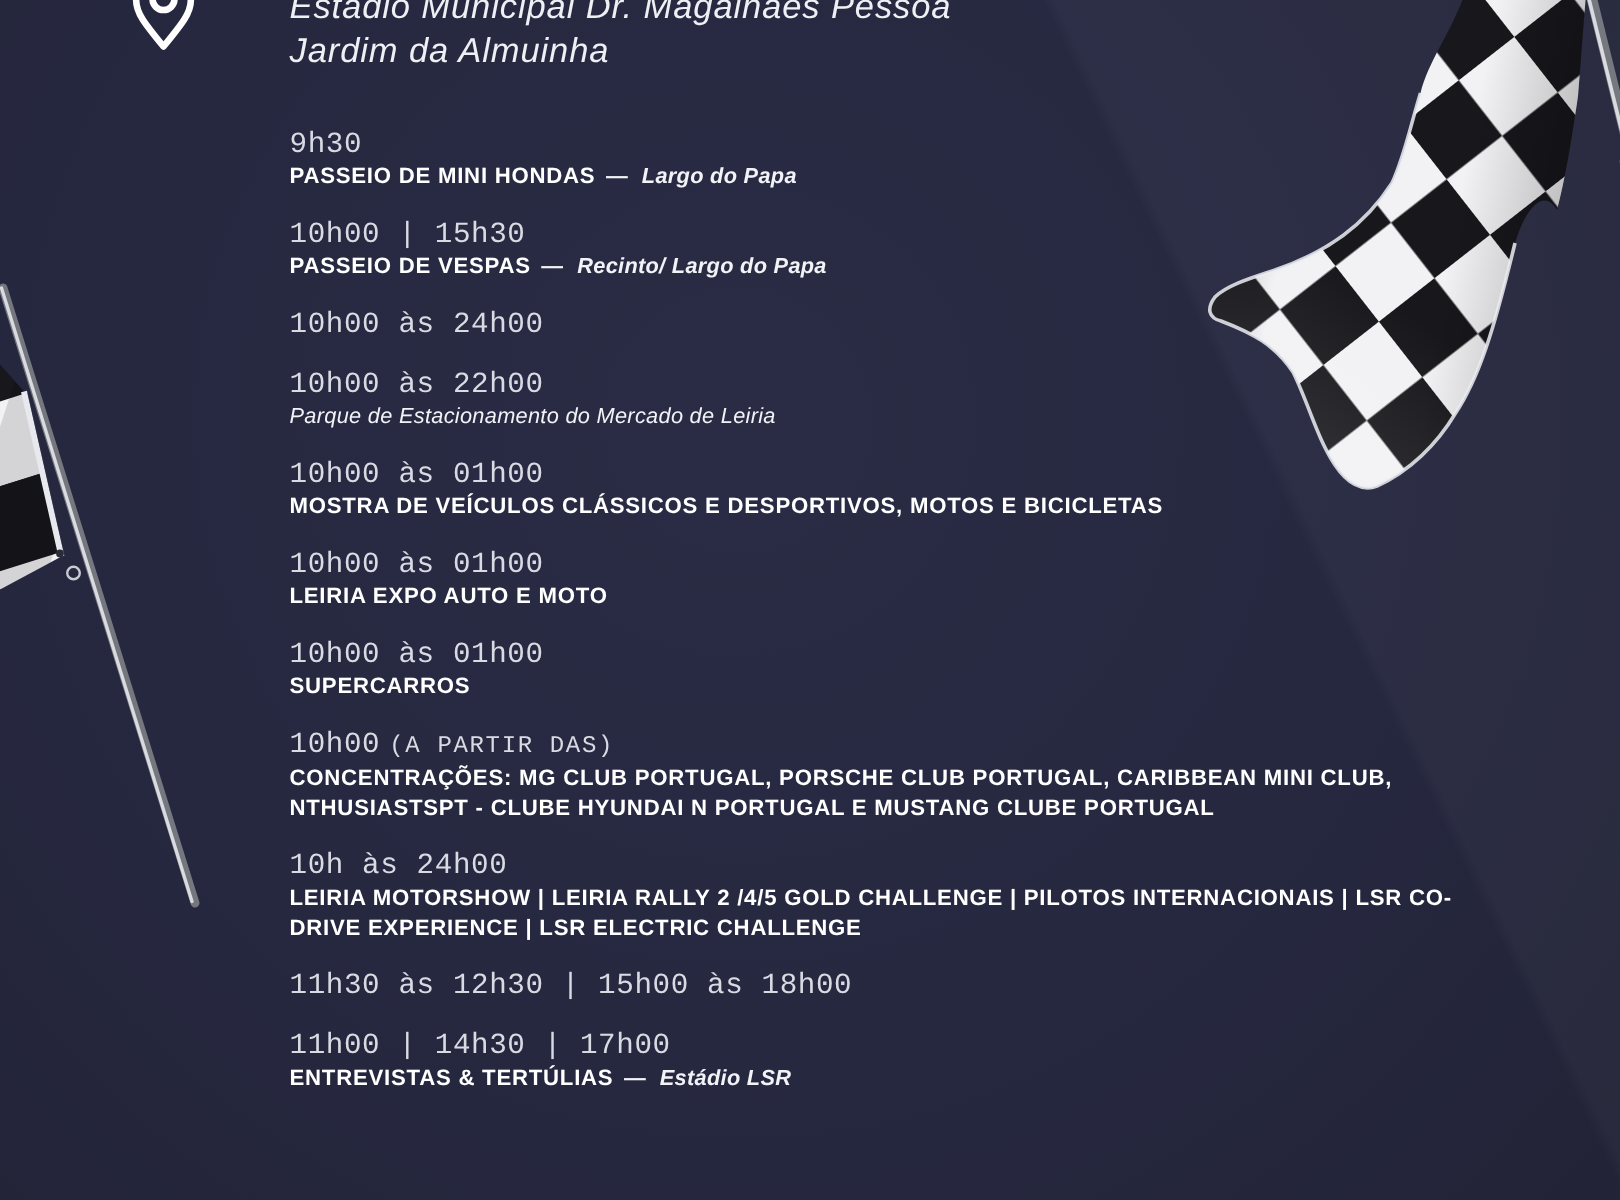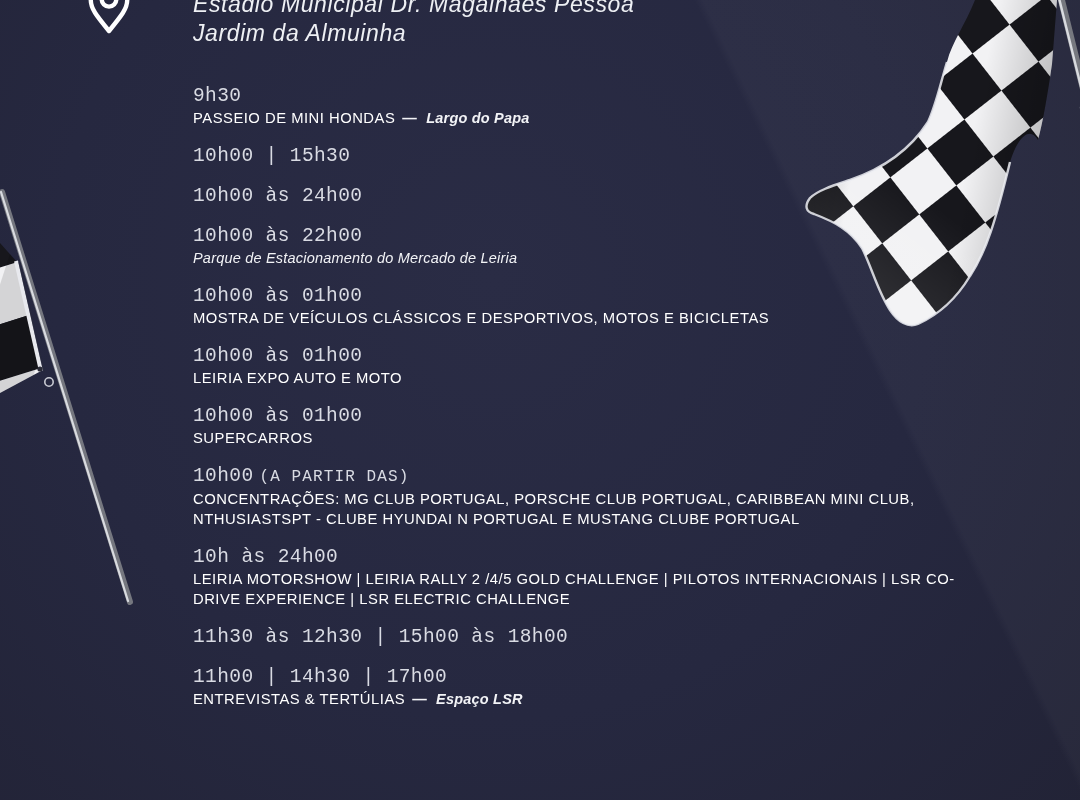--- a/index.html
+++ b/index.html
@@ -54,21 +54,21 @@
     letter-spacing: 1.1px;
     margin-left: 6px;
     color: #d9dbe3;
   }
   .title-line {
     max-width: 780px;
     line-height: 20px;
   }
   .title {
     font-size: 14.8px;
-    font-weight: 400;
+    font-weight: 700;
     letter-spacing: 0.5px;
     color: #ffffff;
   }
   .loc {
     font-size: 14.5px;
     font-style: italic;
     font-weight: 700;
     color: #f2f3f6;
     margin-left: 7px;
     letter-spacing: 0.2px;
@@ -210,20 +210,23 @@
       <div class="title-line">
         <span class="title">PASSEIO DE MINI HONDAS</span><span class="loc"><span class="dash">— </span><span>Largo do Papa</span></span>
       </div>
 
     </div>
 
     <div class="entry">
       <div class="time">
         <span>10h00 | 15h30</span>
       </div>
+      <div class="title-line">
+        <span class="title">PASSEIO DE VESPAS</span><span class="loc"><span class="dash">— </span><span>Recinto/ Largo do Papa</span></span>
+      </div>
 
     </div>
 
     <div class="entry">
       <div class="time">
         <span>10h00 às 24h00</span>
       </div>
 
     </div>
 
@@ -289,19 +292,19 @@
         <span>11h30 às 12h30 | 15h00 às 18h00</span>
       </div>
 
     </div>
 
     <div class="entry">
       <div class="time">
         <span>11h00 | 14h30 | 17h00</span>
       </div>
       <div class="title-line">
-        <span class="title">ENTREVISTAS &amp; TERTÚLIAS</span><span class="loc"><span class="dash">— </span><span>Espaço LSR</span></span>
+        <span class="title">ENTREVISTAS &amp; TERTÚLIAS</span><span class="loc"><span class="dash">— </span><span>Estádio LSR</span></span>
       </div>
 
     </div>
   </div>
 
 </div>
 
 </body></html>

